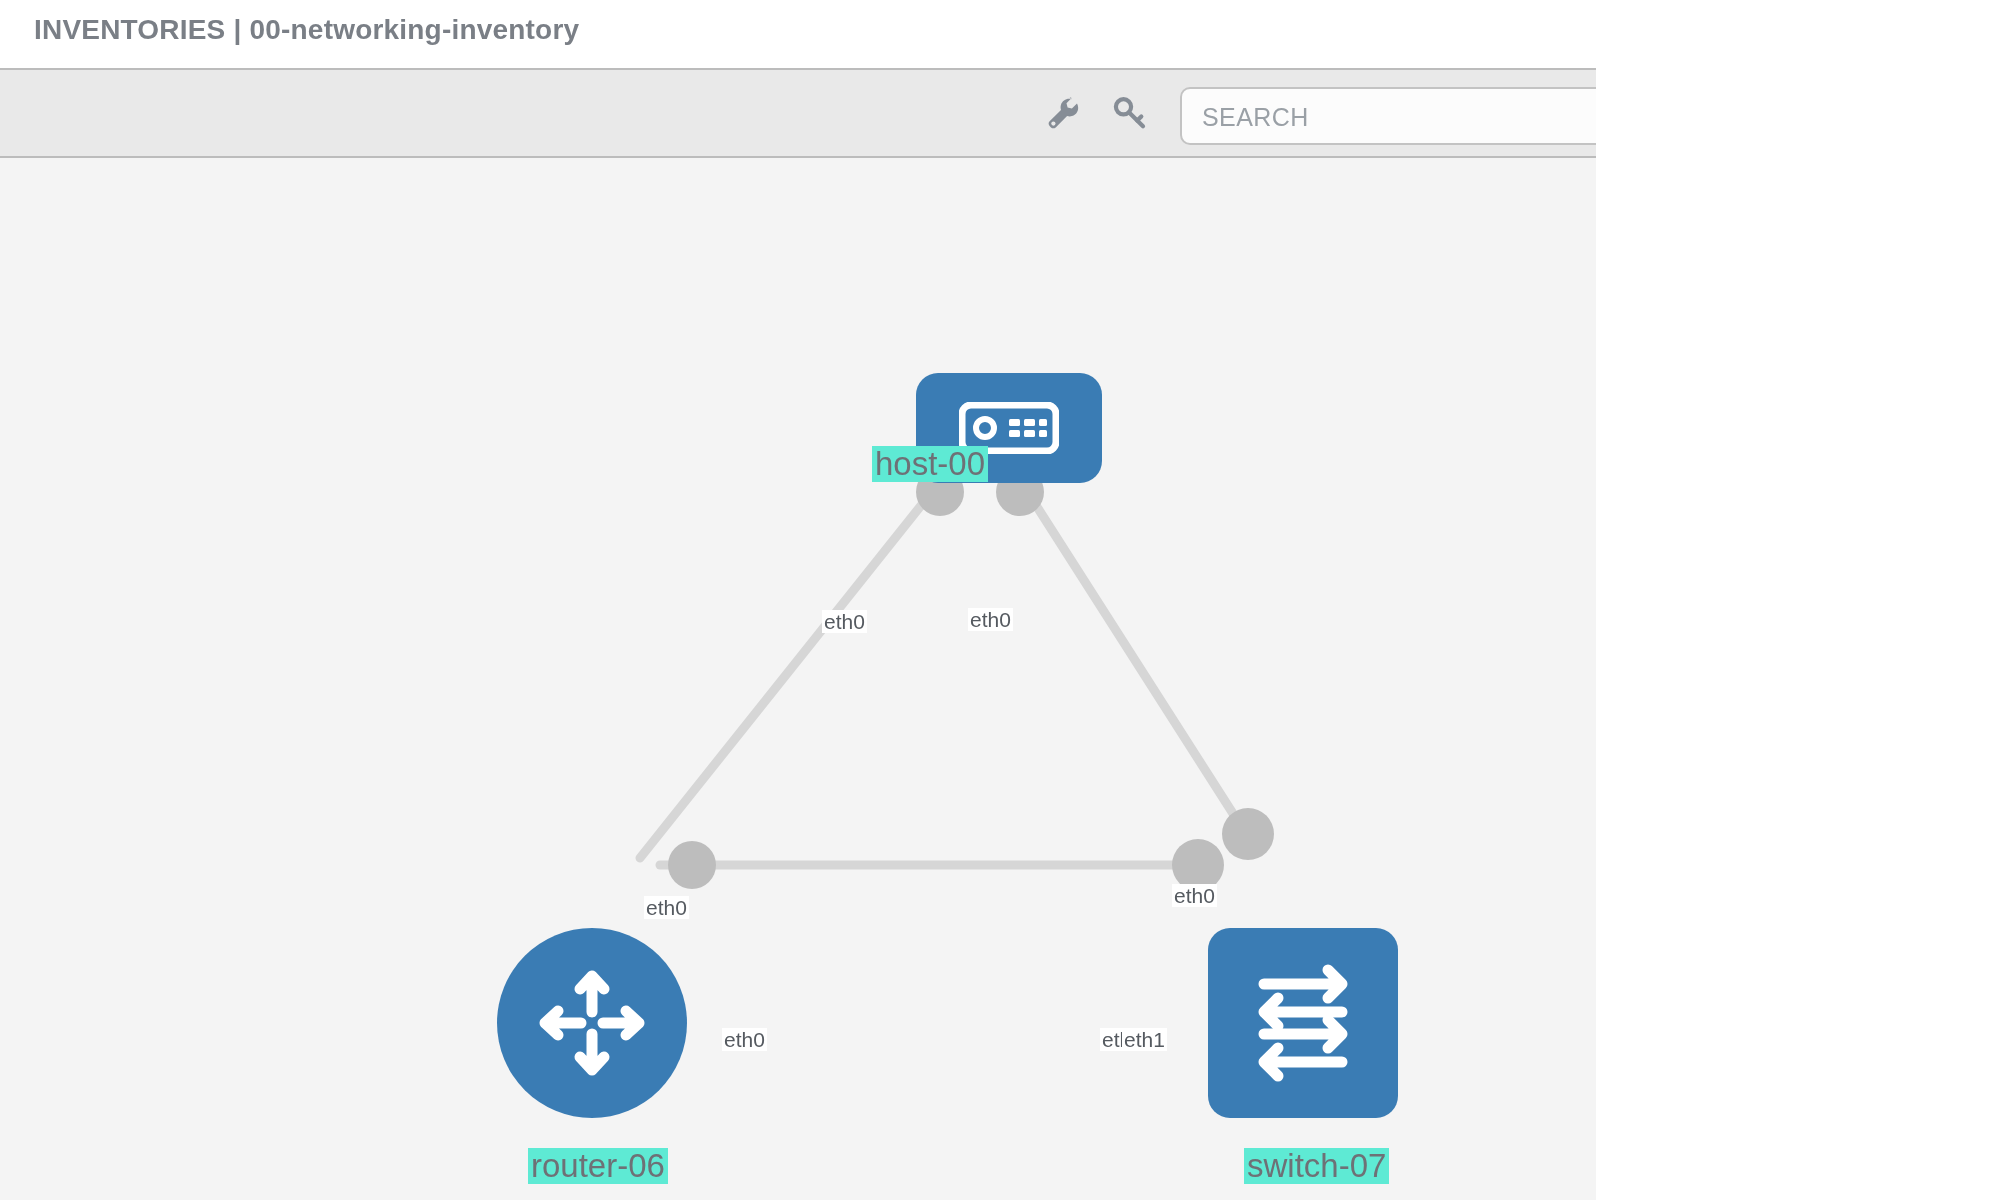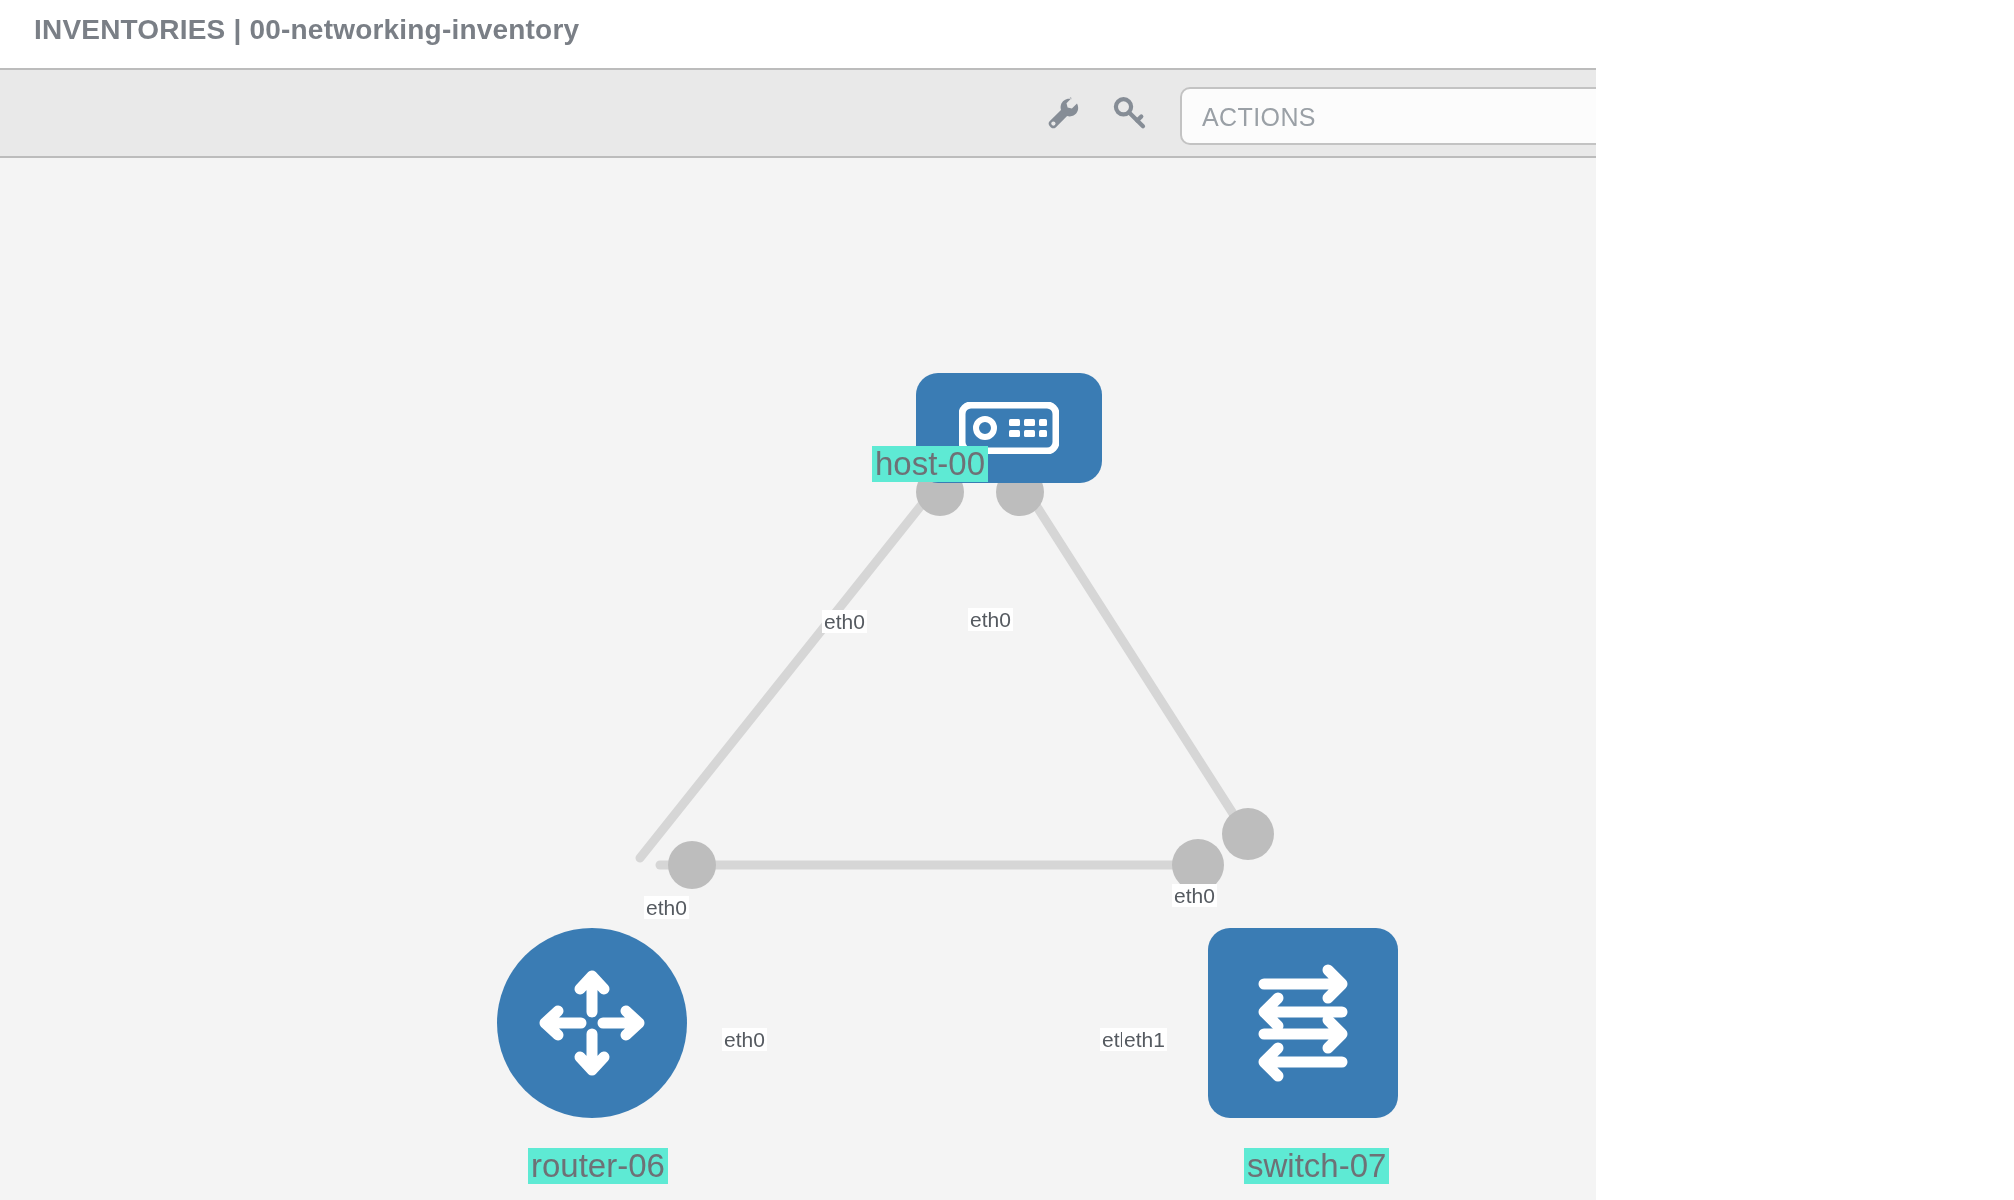--- a/index.html
+++ b/index.html
@@ -261,21 +261,21 @@
         <g fill="none" stroke="#868d96" stroke-width="4.2" stroke-linecap="round">
           <circle cx="13.5" cy="12.8" r="7.6"></circle>
           <path d="M18.9 18.2 L33 32.3"></path>
           <path d="M27.2 26.5 L31.3 22.4"></path>
         </g>
         <circle cx="13.5" cy="12.8" r="2.6" fill="#e9e9e9"></circle>
       </svg>
     </div>
 
     <div class="search-box">
-      <span class="label">ACTIONS</span>
+      <span class="label">SEARCH</span>
       <span class="caret"></span>
     </div>
 
   </div>
 
   <div class="canvas">
 
     <svg class="graph-svg" viewBox="0 0 2014 1042">
 
       <g stroke="#d6d6d6" stroke-width="9" stroke-linecap="round" fill="none">

